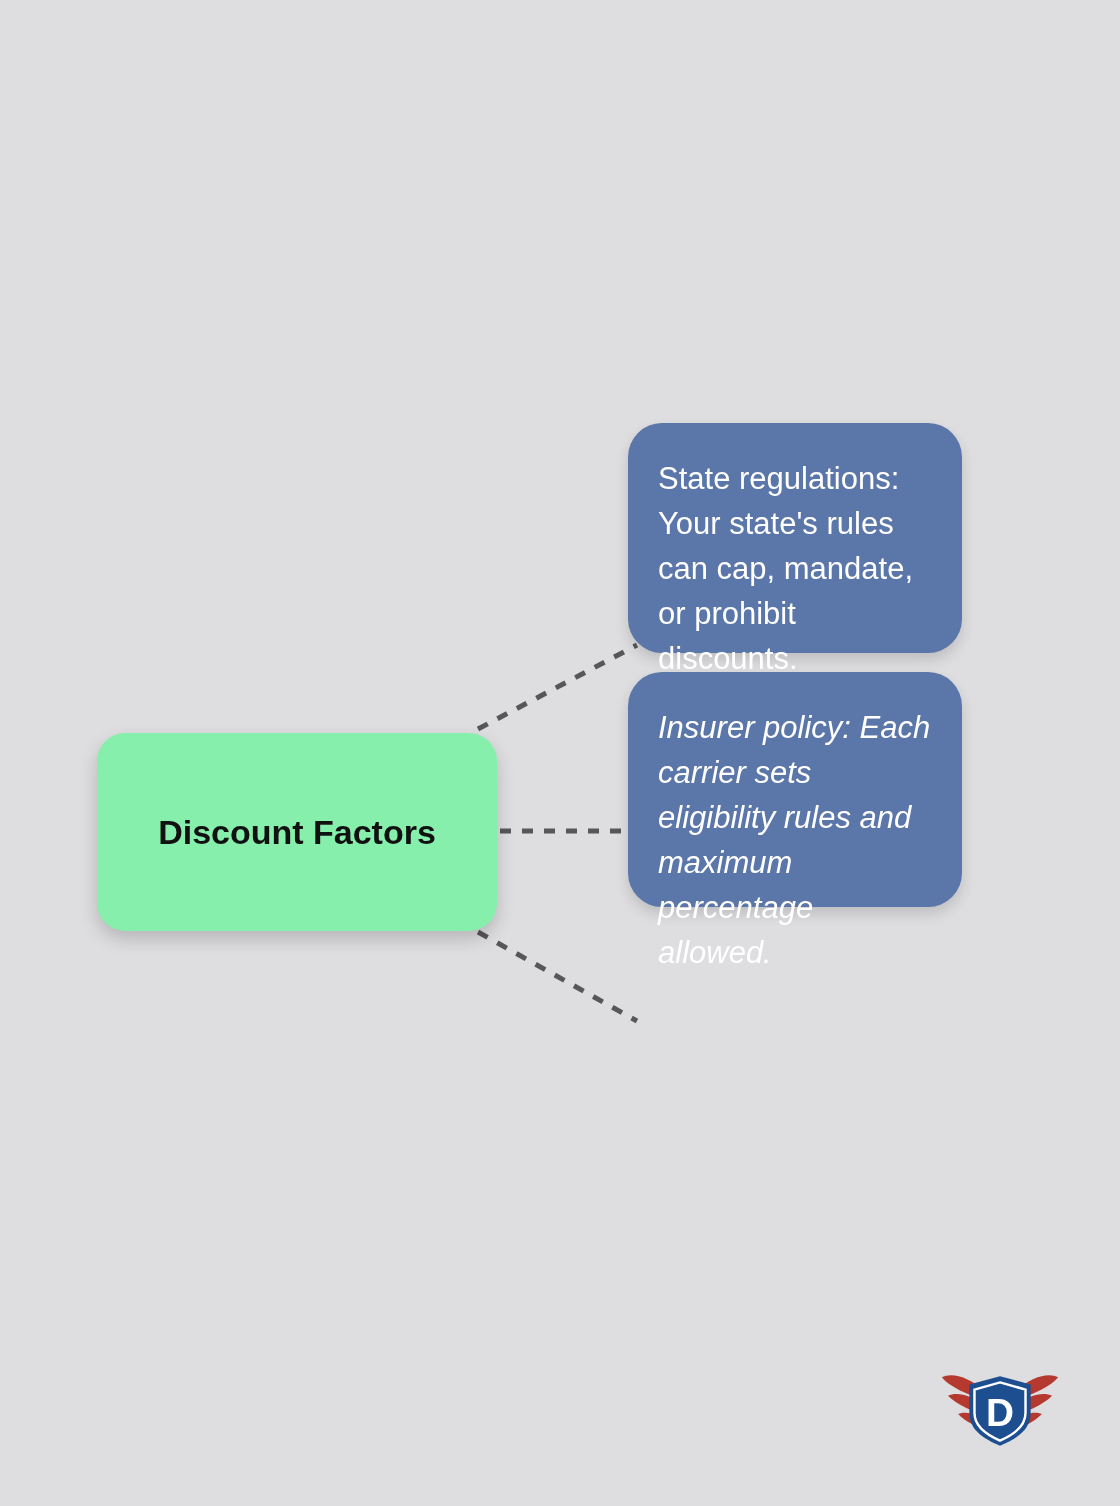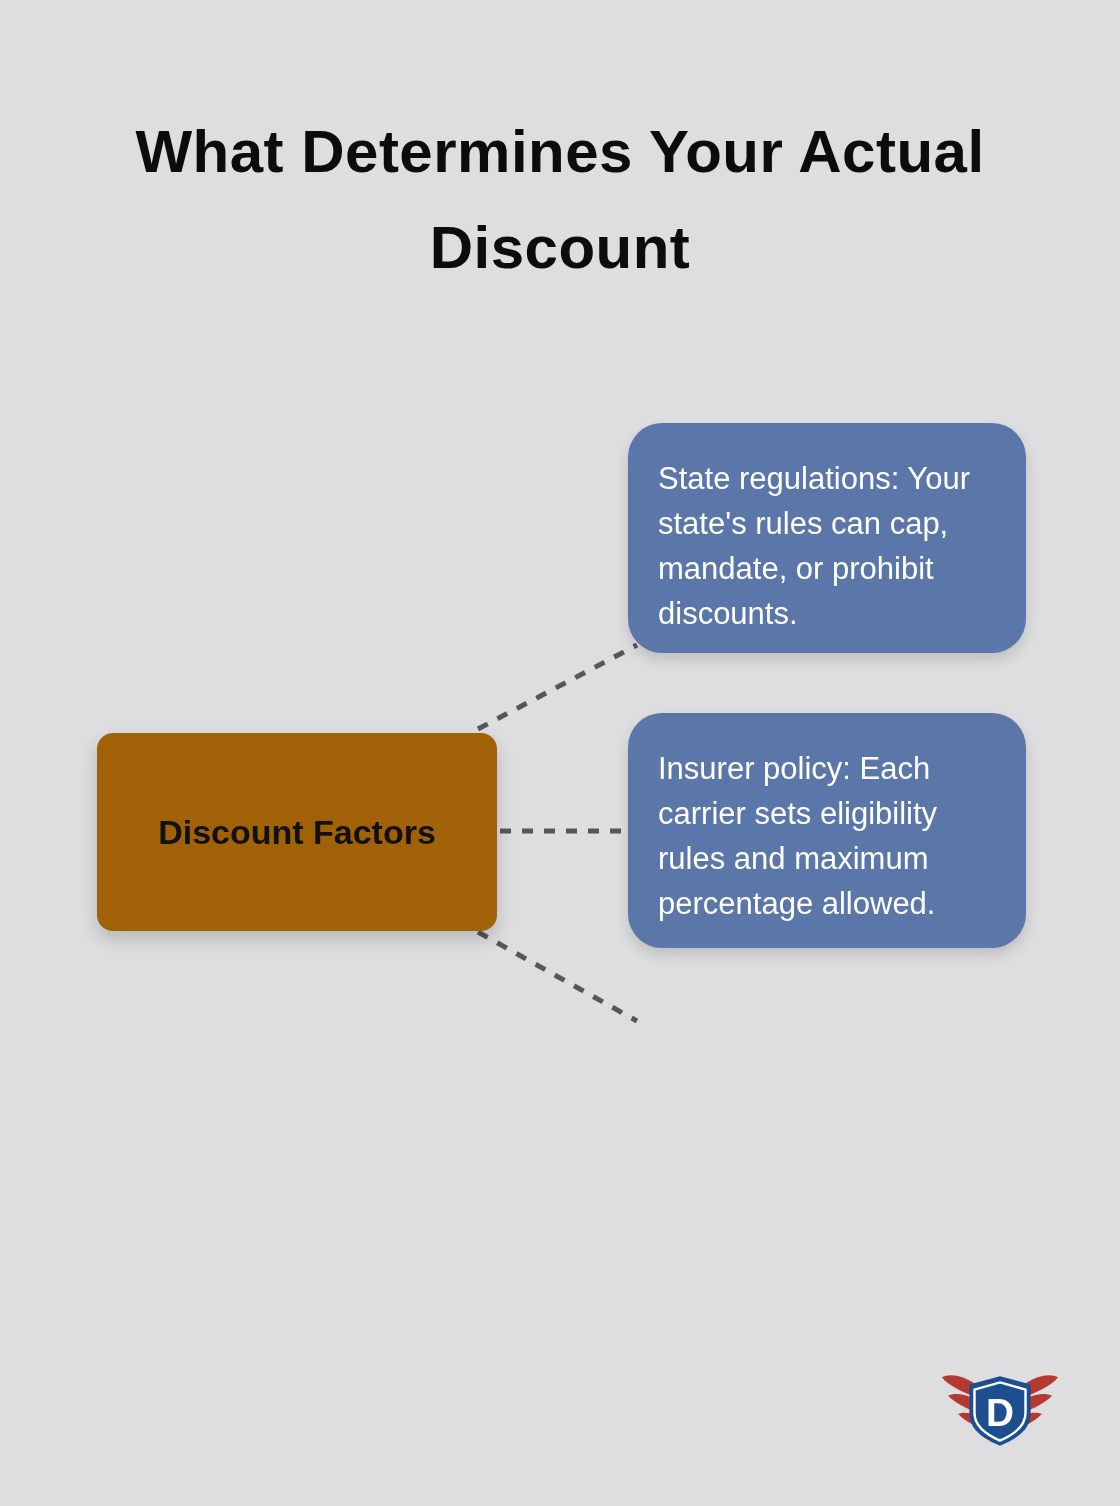--- a/index.html
+++ b/index.html
@@ -27,62 +27,61 @@
     position: absolute;
     inset: 0;
     pointer-events: none;
   }
   .center-node {
     position: absolute;
     left: 97px;
     top: 733px;
     width: 400px;
     height: 198px;
-    background: #a16207;
-    border-radius: 16px;
+    background: #86efac;
+    border-radius: 28px;
     box-shadow: 0 8px 18px rgba(0,0,0,0.18);
     display: flex;
     align-items: center;
     justify-content: center;
   }
   .center-node .label {
     font-size: 34px;
     font-weight: 700;
     color: #111111;
   }
   .factor-box {
     position: absolute;
     left: 628px;
-    width: 398px;
+    width: 334px;
     background: #5b76a8;
     border-radius: 34px;
     box-shadow: 0 7px 14px rgba(0,0,0,0.14);
     color: #ffffff;
     padding: 34px 30px;
     box-sizing: border-box;
     font-size: 31px;
     line-height: 1.45;
   }
   .factor-box.f1 { top: 423px; height: 230px; }
-  .factor-box.f2 { top: 713px; height: 235px; }
+  .factor-box.f2 { top: 672px; height: 235px; font-style: italic; }
   .factor-box.f3 { top: 1009px; height: 235px; }
   .logo {
     position: absolute;
     left: 938px;
     top: 1362px;
     width: 124px;
     height: 98px;
   }
 </style>
 </head>
 <body>
 
 <div class="canvas">
 
-  <div class="title">What Determines Your Actual Discount</div>
 
   <svg class="connector-layer" width="1120" height="1506" viewBox="0 0 1120 1506">
     <line x1="478" y1="729" x2="637" y2="645" stroke="#57575a" stroke-width="5" stroke-dasharray="11 11"></line>
     <line x1="500" y1="831" x2="626" y2="831" stroke="#57575a" stroke-width="5" stroke-dasharray="11 11"></line>
     <line x1="478" y1="932" x2="637" y2="1021" stroke="#57575a" stroke-width="5" stroke-dasharray="11 11"></line>
   </svg>
 
   <div class="center-node">
     <span class="label">Discount Factors</span>
   </div>

